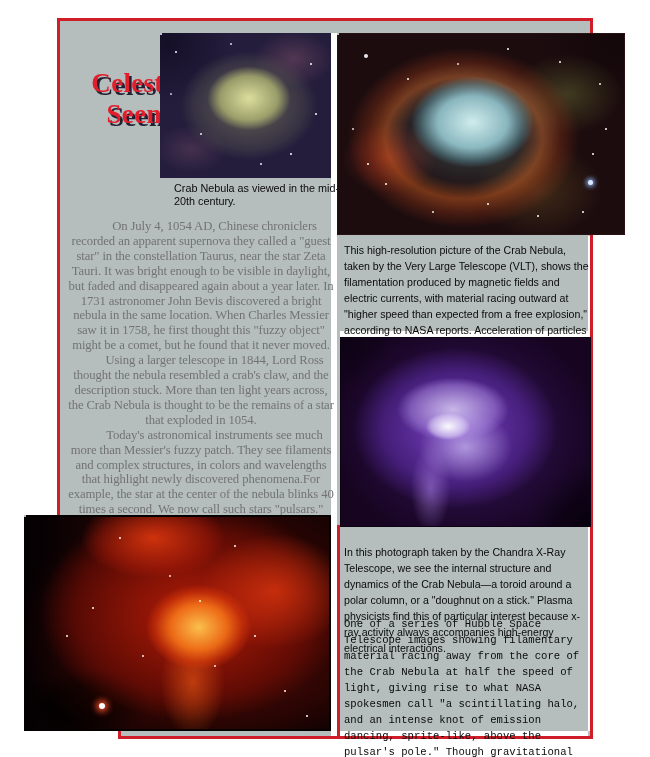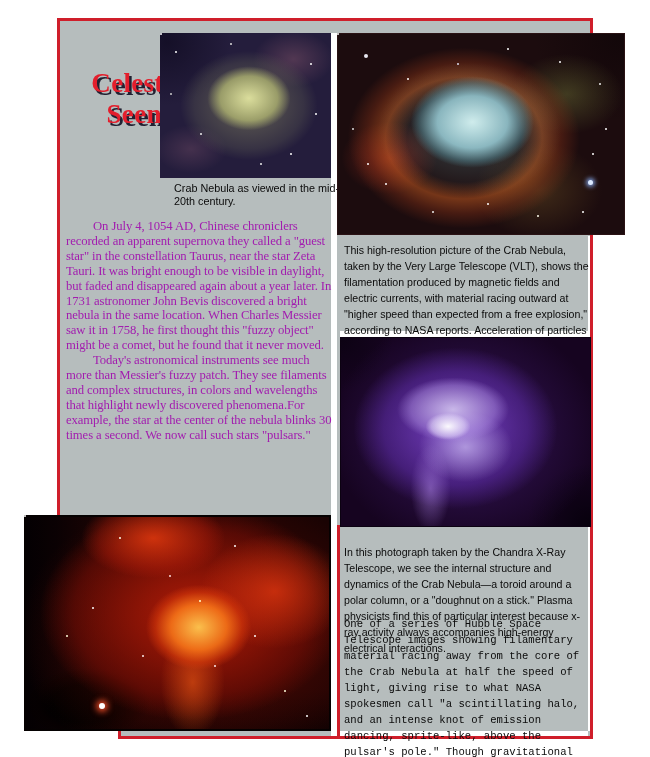--- a/index.html
+++ b/index.html
@@ -25,21 +25,21 @@
   #right-margin{left:588px;top:236px;width:2px;height:495px;}
   #bl-notch{left:57px;top:727px;width:61px;height:30px;}
 
   
   #page-title{left:62px;top:68px;width:258px;text-align:center;
     font-family:"Liberation Serif",serif;font-weight:bold;font-size:27px;line-height:31px;
     color:#e31e2c;text-shadow:2.5px 2.5px 0 rgba(24,24,42,.95);letter-spacing:.3px;}
 
   
   #article{left:66px;top:219px;width:270px;font-family:"Liberation Serif",serif;
-    font-size:12.7px;line-height:14.9px;color:#a21caf;letter-spacing:-0.1px;}
+    font-size:12.7px;line-height:14.9px;color:#737373;letter-spacing:-0.1px;text-align:center;}
   #article p{margin:0;text-indent:27px;}
 
   
   .cap{font-size:10.6px;line-height:16px;color:#0a0a0a;letter-spacing:0;}
   #historic-caption{left:174px;top:182px;width:168px;font-size:10.8px;line-height:13px;}
   #vlt-caption{left:344px;top:242px;width:248px;}
   #chandra-caption{left:344px;top:544px;width:248px;}
   #hubble-caption{left:344px;top:616px;width:248px;font-family:Liberation Mono, monospace;}
 
   
@@ -121,21 +121,22 @@
     <div>Celestial Objects</div>
     <div>Seen Up Close</div>
   </div>
 
   <div class="abs img" id="historic-image"></div>
   <div class="abs stars" id="historic-stars"></div>
   <div class="abs cap" id="historic-caption">Crab Nebula as viewed in the mid-20th century.</div>
 
   <div class="abs" id="article">
     <p>On July 4, 1054 AD, Chinese chroniclers recorded an apparent supernova they called a "guest star" in the constellation Taurus, near the star Zeta Tauri. It was bright enough to be visible in daylight, but faded and disappeared again about a year later. In 1731 astronomer John Bevis discovered a bright nebula in the same location. When Charles Messier saw it in 1758, he first thought this "fuzzy object" might be a comet, but he found that it never moved.</p>
-    <p>Today's astronomical instruments see much more than Messier's fuzzy patch. They see filaments and complex structures, in colors and wavelengths that highlight newly discovered phenomena.For example, the star at the center of the nebula blinks 30 times a second. We now call such stars "pulsars."</p>
+    <p>Using a larger telescope in 1844, Lord Ross thought the nebula resembled a crab's claw, and the description stuck. More than ten light years across, the Crab Nebula is thought to be the remains of a star that exploded in 1054.</p>
+    <p>Today's astronomical instruments see much more than Messier's fuzzy patch. They see filaments and complex structures, in colors and wavelengths that highlight newly discovered phenomena.For example, the star at the center of the nebula blinks 40 times a second. We now call such stars "pulsars."</p>
   </div>
 
   <div class="abs img" id="vlt-image"></div>
   <div class="abs stars" id="vlt-stars"></div>
   <div class="abs" id="vlt-bluestar"></div>
   <div class="abs cap" id="vlt-caption">This high-resolution picture of the Crab Nebula, taken by the Very Large Telescope (VLT), shows the filamentation produced by magnetic fields and electric currents, with material racing outward at "higher speed than expected from a free explosion," according to NASA reports. Acceleration of particles is a trademark of electrical activity.</div>
 
   <div class="abs img" id="chandra-image"></div>
   <div class="abs cap" id="chandra-caption">In this photograph taken by the Chandra X-Ray Telescope, we see the internal structure and dynamics of the Crab Nebula—a toroid around a polar column, or a "doughnut on a stick." Plasma physicists find this of particular interest because x-ray activity always accompanies high-energy electrical interactions.</div>
 

